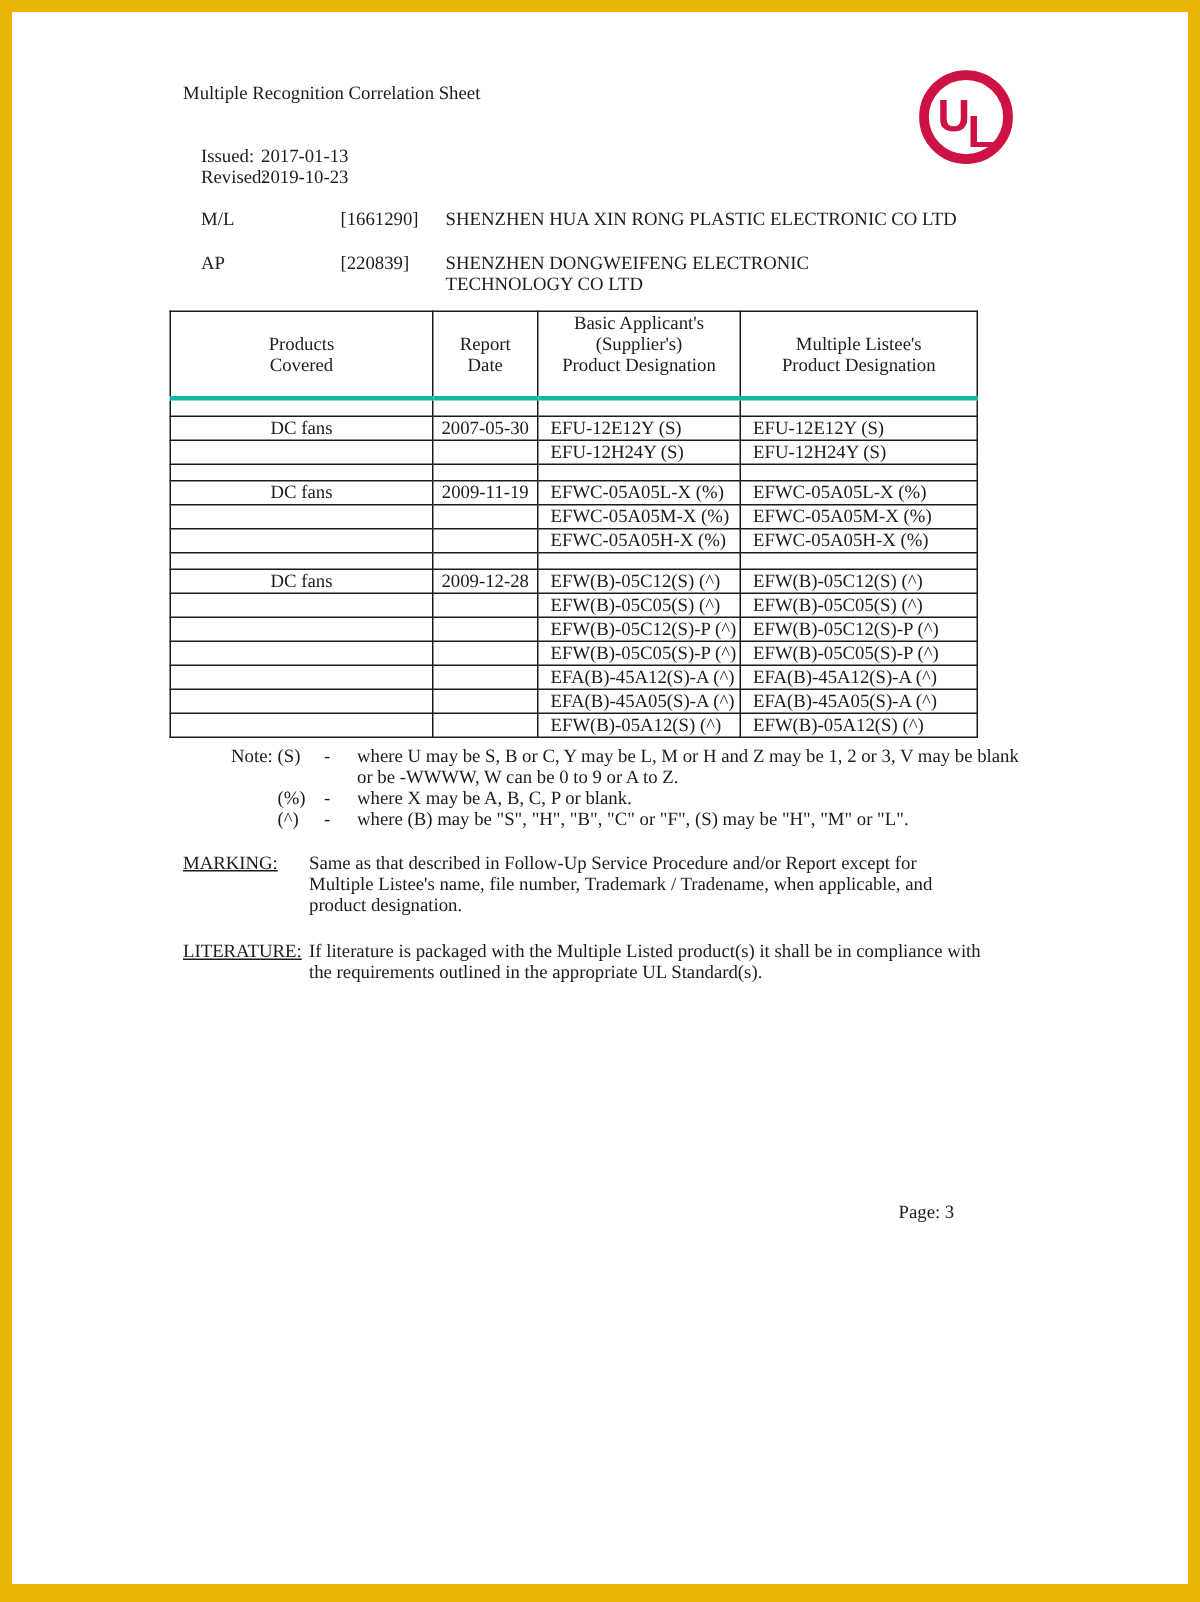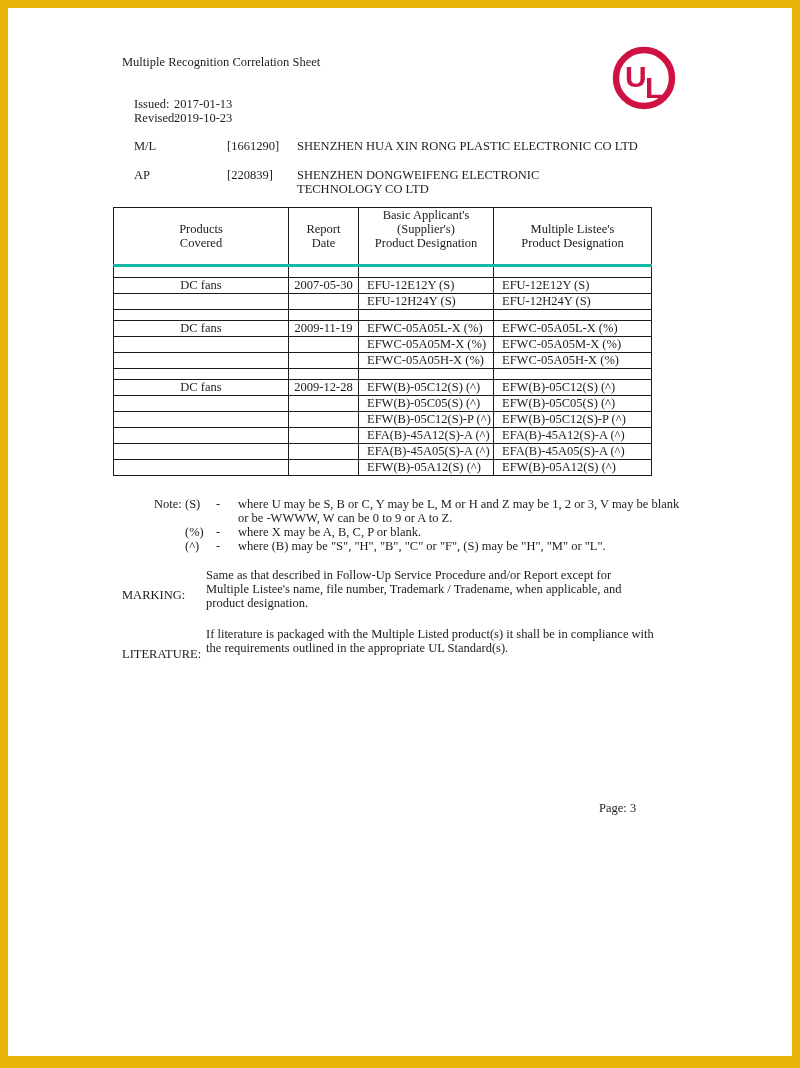--- a/index.html
+++ b/index.html
@@ -36,21 +36,21 @@
   .corr td.c2,.corr td.c3{text-align:left;padding-left:8px;}
   .corr tr.spacer td{height:10px;}
 
   .notes{position:absolute;left:122px;top:497px;width:534px;font-size:12.5px;line-height:14px;margin-left:32px;}
   .note-row{position:relative;padding-left:84px;}
   .note-row .note-label{position:absolute;left:0;top:0;}
   .note-row .sym{position:absolute;left:31px;top:0;}
   .note-row .dash{position:absolute;left:62px;top:0;}
 
   .section{position:absolute;left:122px;font-size:12.5px;line-height:14px;}
-  .section .sec-label{position:absolute;left:0;top:0;white-space:nowrap;margin-top:20px;}
+  .section .sec-label{position:absolute;left:0;top:0;text-decoration:underline;white-space:nowrap;}
   .section .sec-text{display:block;padding-left:84px;width:450px;}
   .marking{top:568px;}
   .literature{top:627px;}
 
   .page-num{left:599px;top:801px;font-size:12.5px;}
 </style>
 </head>
 <body>
 
 <div class="stage">
@@ -167,20 +167,26 @@
     </tr>
         <tr>
       <td class="c0"></td>
       <td class="c1"></td>
       <td class="c2">EFW(B)-05C12(S)-P (^)</td>
       <td class="c3">EFW(B)-05C12(S)-P (^)</td>
     </tr>
         <tr>
       <td class="c0"></td>
       <td class="c1"></td>
+      <td class="c2">EFW(B)-05C05(S)-P (^)</td>
+      <td class="c3">EFW(B)-05C05(S)-P (^)</td>
+    </tr>
+        <tr>
+      <td class="c0"></td>
+      <td class="c1"></td>
       <td class="c2">EFA(B)-45A12(S)-A (^)</td>
       <td class="c3">EFA(B)-45A12(S)-A (^)</td>
     </tr>
         <tr>
       <td class="c0"></td>
       <td class="c1"></td>
       <td class="c2">EFA(B)-45A05(S)-A (^)</td>
       <td class="c3">EFA(B)-45A05(S)-A (^)</td>
     </tr>
         <tr>

